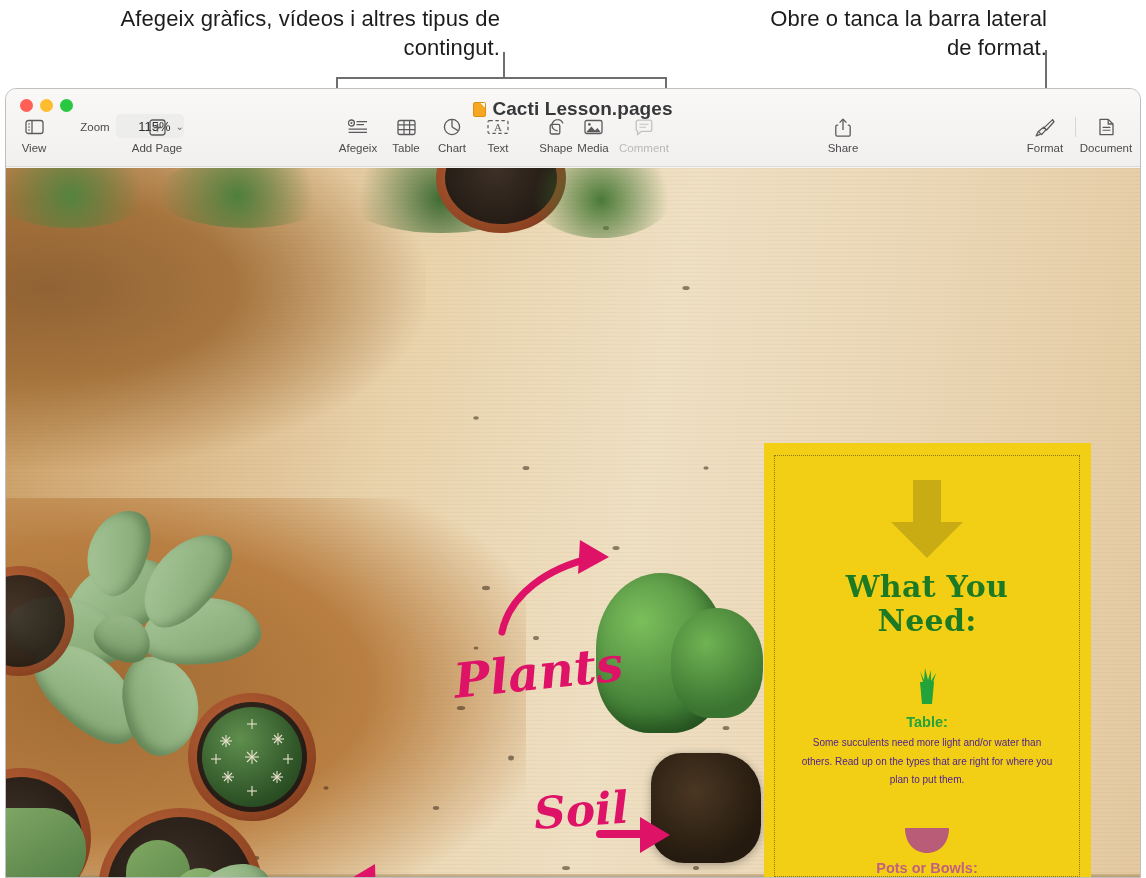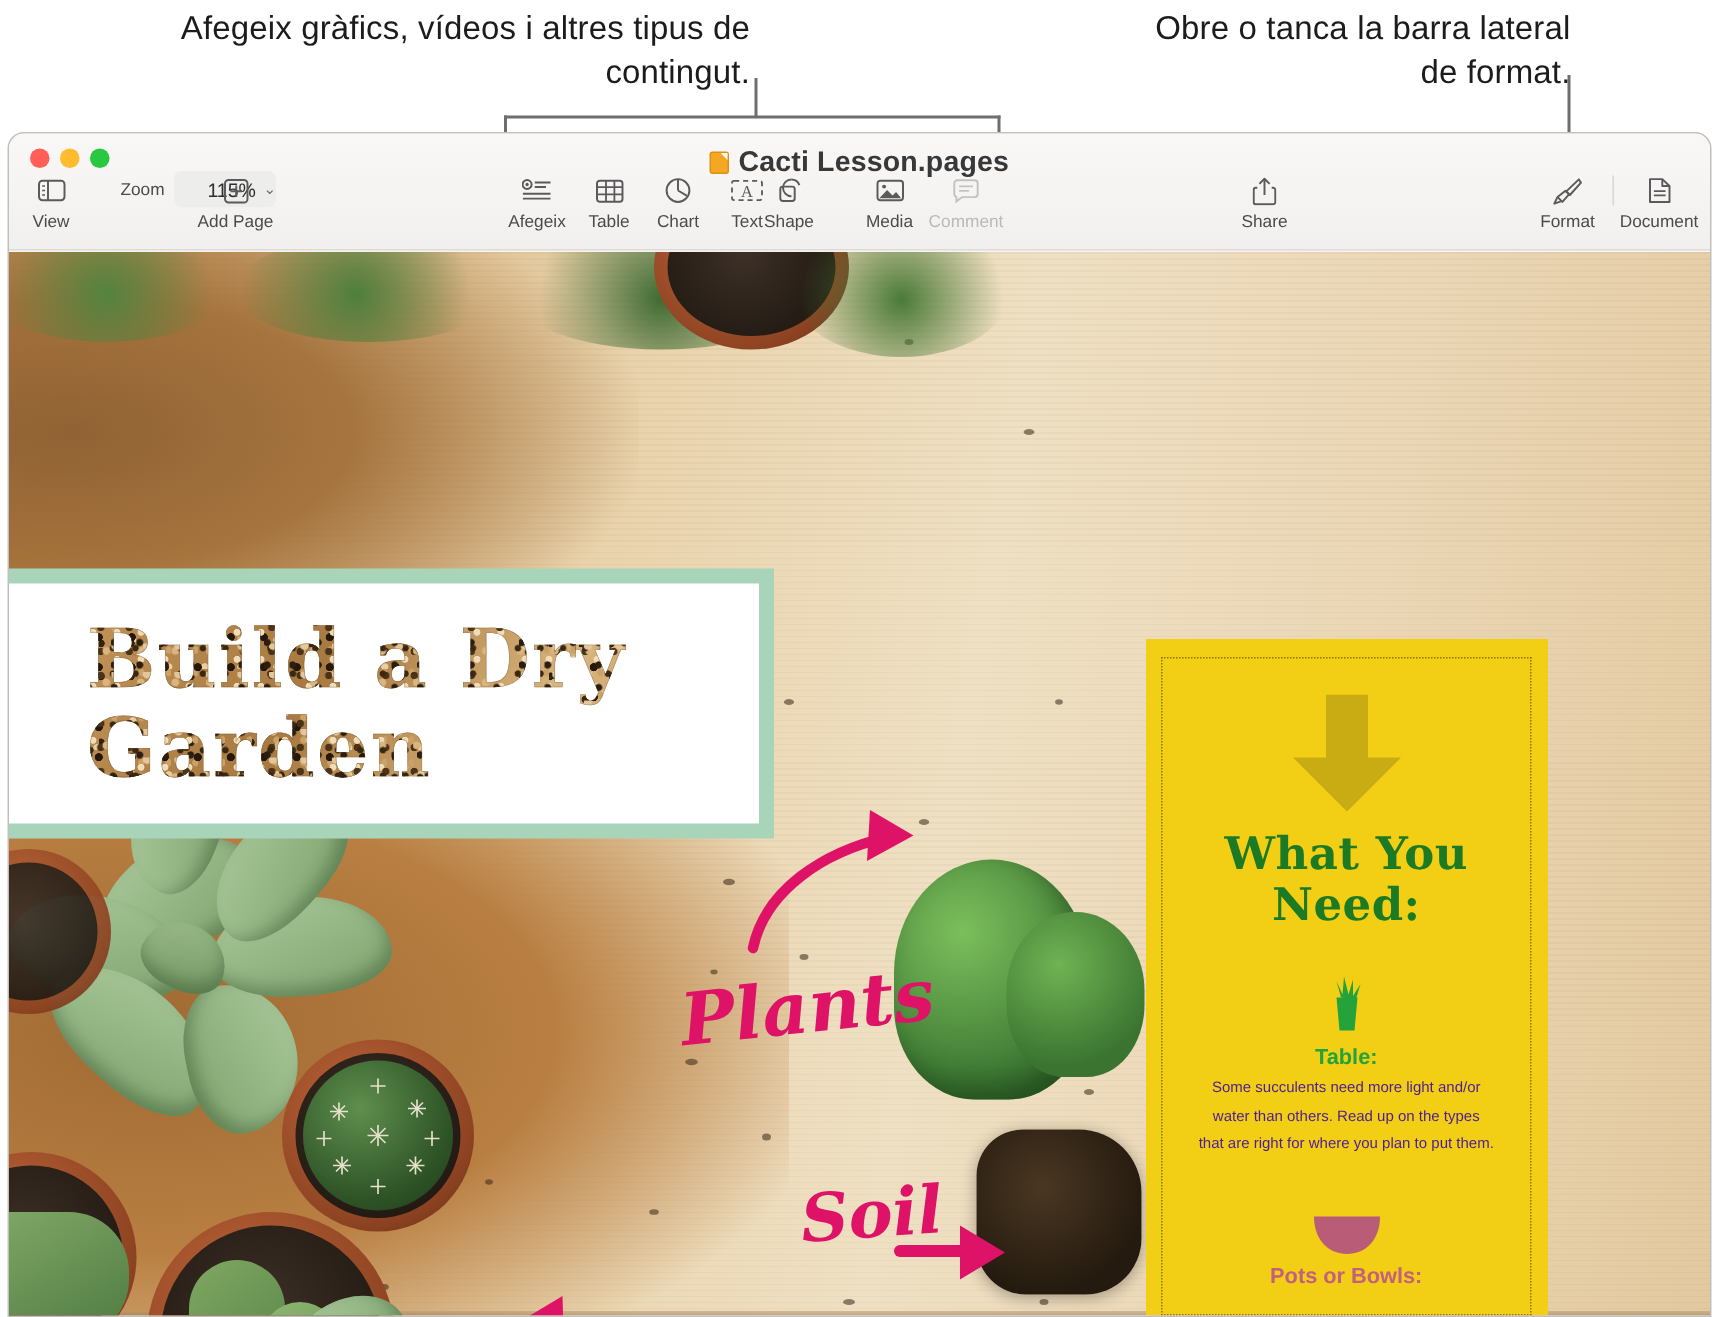--- a/index.html
+++ b/index.html
@@ -165,21 +165,21 @@
 
   
   .hand {
     position:absolute; color:#de1266;
     font-family:"DejaVu Serif", serif; font-style:italic; font-weight:bold;
     transform-origin: left center;
   }
 
   
   #yellow-box {
-    position:absolute; left:758px; top:258px; width:268px; bottom:0;
+    position:absolute; left:758px; top:275px; width:327px; bottom:0;
     background:#f2cf14;
     padding: 12px 11px 0 10px;
   }
   #yellow-inner {
     width:100%; height:100%;
     border: 1px dotted #8a7707;
     padding: 18px 24px 0 24px;
     text-align:center;
   }
   #down-arrow { margin: 6px auto 12px auto; width: 88px; height: 78px; display:block; }
@@ -296,21 +296,21 @@
         <div class="tb-item" style="left:460px;">
           <div class="tb-ico">
             <svg width="22" height="16" viewBox="0 0 22 16">
                 <rect x="1" y="1.6" width="20" height="12.8" rx="1.4" fill="none" stroke="#5a5a5c" stroke-width="1.2" stroke-dasharray="3.4 2.6"></rect>
                 <text x="11" y="12" font-family="Liberation Serif, serif" font-size="11" fill="#5a5a5c" text-anchor="middle">A</text>
               </svg>
           </div>
           <div class="tb-lbl">Text</div>
         </div>
 
-        <div class="tb-item" style="left:488px;">
+        <div class="tb-item" style="left:518px;">
           <div class="tb-ico">
             <svg width="19" height="18" viewBox="0 0 19 18">
                 <path d="M10.6 1.6a5.6 5.6 0 0 0 0 11.2" fill="none" stroke="#5a5a5c" stroke-width="1.3"></path>
                 <path d="M10.6 1.6a5.6 5.6 0 0 1 5.3 3.8" fill="none" stroke="#5a5a5c" stroke-width="1.3"></path>
                 <rect x="3.2" y="6.4" width="9.6" height="9.6" rx="1.6" fill="none" stroke="#5a5a5c" stroke-width="1.3"></rect>
               </svg>
           </div>
           <div class="tb-lbl">Shape</div>
         </div>
 
@@ -505,25 +505,20 @@
       <div style="position:absolute;left:645px;top:585px;width:110px;height:110px;border-radius:28% 38% 34% 30%;background:radial-gradient(circle at 40% 35%, #4a3722, #241a0f 72%);box-shadow:0 2px 10px rgba(0,0,0,.3);"></div>
 
       <div style="position:absolute;left:150px;top:-10px;width:180px;height:70px;border-radius:50%;background:radial-gradient(circle at 45% 55%, #4e7f3c, rgba(60,100,45,0) 72%);"></div>
       <div style="position:absolute;left:330px;top:-20px;width:210px;height:85px;border-radius:50%;background:radial-gradient(circle at 50% 60%, #3f6b33, rgba(55,95,45,0) 70%);"></div>
       <div class="pot" style="left:430px; top:-45px; width:130px; height:110px;">
           <div class="pot-in"></div>
         </div>
       <div style="position:absolute;left:520px;top:-25px;width:150px;height:95px;border-radius:50%;background:radial-gradient(circle at 50% 60%, #4a7a38, rgba(60,105,45,0) 72%);"></div>
       <div style="position:absolute;left:-20px;top:-20px;width:170px;height:80px;border-radius:50%;background:radial-gradient(circle at 50% 60%, #54833f, rgba(65,105,50,0) 72%);"></div>
 
-      <div id="title-box">
-        <div id="title-inner">
-          <div id="title-text">Build a Dry Garden</div>
-        </div>
-      </div>
 
       <div class="hand" style="left:448px; top:485px; font-size:48px; transform:rotate(-6deg);">Plants</div>
       <svg style="position:absolute;left:490px;top:360px;width:120px;height:110px;" viewBox="0 0 120 110">
         <path d="M6 104 C14 66, 52 40, 96 30" fill="none" stroke="#de1266" stroke-width="7" stroke-linecap="round"></path>
         <path d="M84 12 L113 29 L82 46 Z" fill="#de1266"></path>
       </svg>
 
       <div class="hand" style="left:528px; top:620px; font-size:44px; transform:rotate(-4deg);">Soil</div>
       <svg style="position:absolute;left:590px;top:640px;width:80px;height:60px;" viewBox="0 0 80 60">
         <path d="M4 26 L50 26" fill="none" stroke="#de1266" stroke-width="8" stroke-linecap="round"></path>

